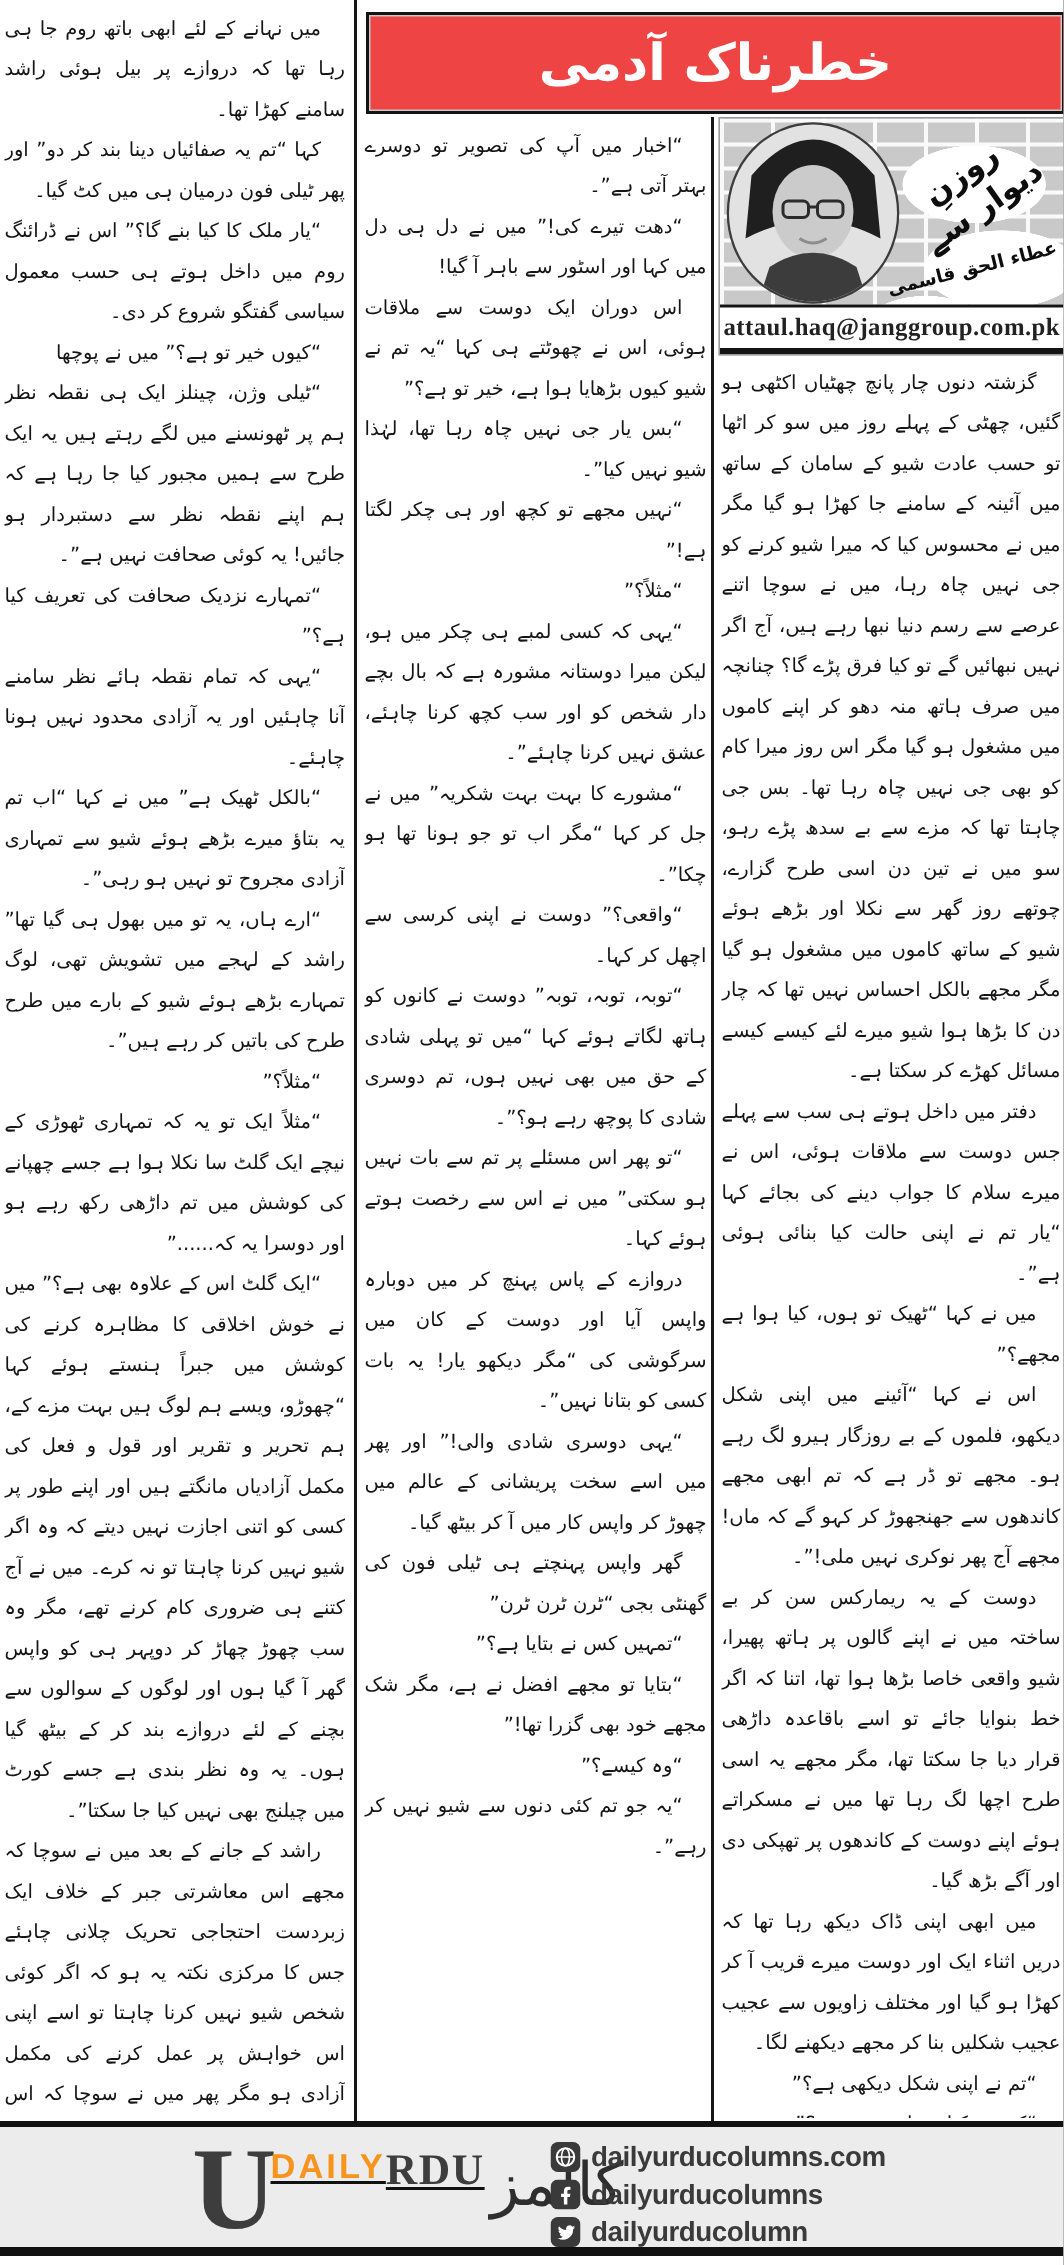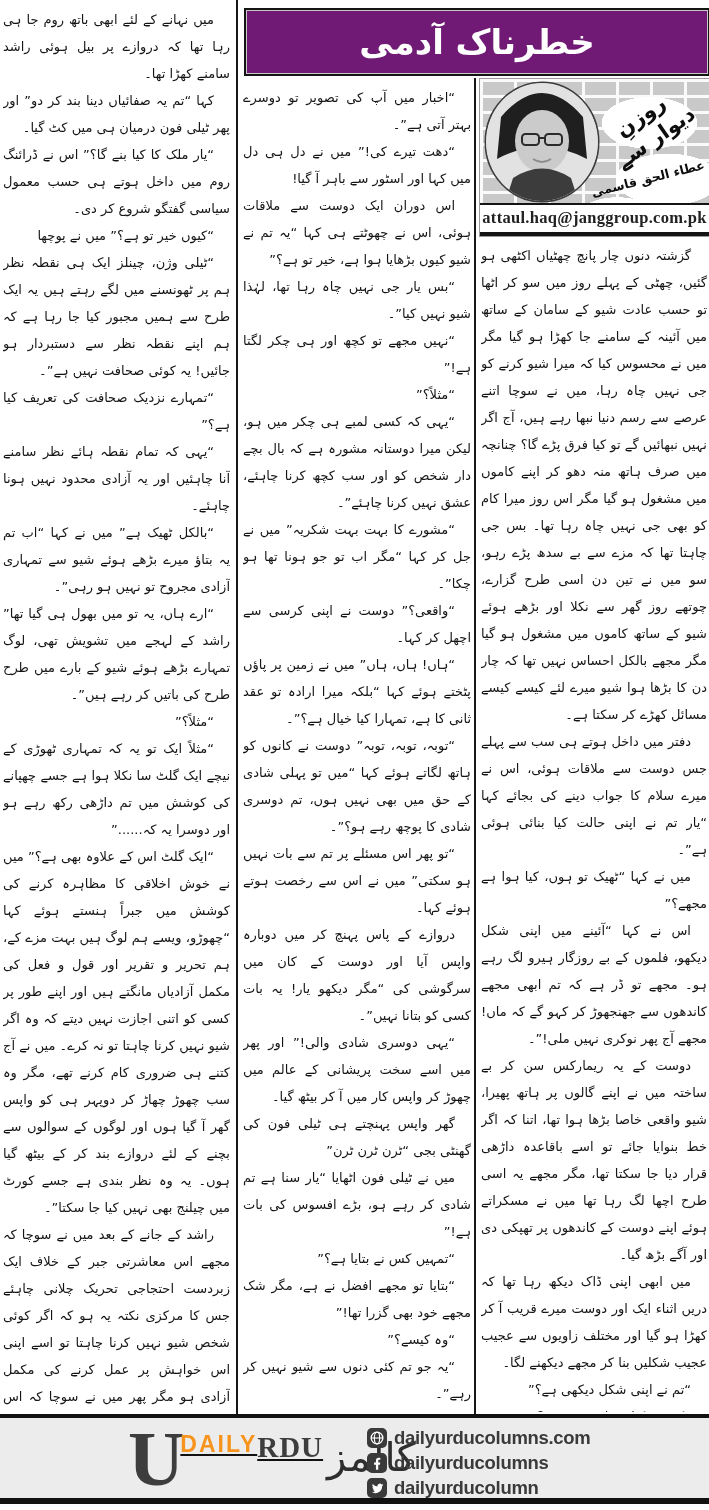--- a/index.html
+++ b/index.html
@@ -16,21 +16,21 @@
   .col p{margin:0;text-indent:16px;}
   .col-left{left:3px;top:6px;width:227px;height:1402px;}
   .col-mid{left:243px;top:84px;width:228px;height:1328px;}
   .col-right{left:481px;top:242px;width:226px;height:1170px;}
   .divider{position:absolute;width:2px;background:#161616;}
   .divider-1{left:236px;top:0;height:1414px;}
   .divider-2{left:474px;top:78px;height:1336px;}
   
   .banner{
     position:absolute;left:244px;top:8px;width:462px;height:64px;
-    background:#701a75;border:2px solid #141414;
+    background:#ef4444;border:2px solid #141414;
     box-shadow:inset 0 0 0 1px #c9c9c9;
     display:flex;align-items:center;justify-content:center;
   }
   .banner span{color:#fff;font-size:34px;font-weight:bold;direction:rtl;}
   
   .author-box{
     position:absolute;left:479px;top:78px;width:229px;height:157px;
     border:1px solid #9a9a9a;
     background-color:#c9c9c9;
     background-image:
@@ -130,27 +130,25 @@
   <div class="col col-mid">
       <p>“اخبار میں آپ کی تصویر تو دوسرے بہتر آتی ہے”۔</p>
       <p>“دھت تیرے کی!” میں نے دل ہی دل میں کہا اور اسٹور سے باہر آ گیا!</p>
       <p>اس دوران ایک دوست سے ملاقات ہوئی، اس نے چھوٹتے ہی کہا “یہ تم نے شیو کیوں بڑھایا ہوا ہے، خیر تو ہے؟”</p>
       <p>“بس یار جی نہیں چاہ رہا تھا، لہٰذا شیو نہیں کیا”۔</p>
       <p>“نہیں مجھے تو کچھ اور ہی چکر لگتا ہے!”</p>
       <p>“مثلاً؟”</p>
       <p>“یہی کہ کسی لمبے ہی چکر میں ہو، لیکن میرا دوستانہ مشورہ ہے کہ بال بچے دار شخص کو اور سب کچھ کرنا چاہئے، عشق نہیں کرنا چاہئے”۔</p>
       <p>“مشورے کا بہت بہت شکریہ” میں نے جل کر کہا “مگر اب تو جو ہونا تھا ہو چکا”۔</p>
       <p>“واقعی؟” دوست نے اپنی کرسی سے اچھل کر کہا۔</p>
-      <p>“ہاں! ہاں، ہاں” میں نے زمین پر پاؤں پٹختے ہوئے کہا “بلکہ میرا ارادہ تو عقد ثانی کا ہے، تمہارا کیا خیال ہے؟”۔</p>
       <p>“توبہ، توبہ، توبہ” دوست نے کانوں کو ہاتھ لگاتے ہوئے کہا “میں تو پہلی شادی کے حق میں بھی نہیں ہوں، تم دوسری شادی کا پوچھ رہے ہو؟”۔</p>
       <p>“تو پھر اس مسئلے پر تم سے بات نہیں ہو سکتی” میں نے اس سے رخصت ہوتے ہوئے کہا۔</p>
       <p>دروازے کے پاس پہنچ کر میں دوبارہ واپس آیا اور دوست کے کان میں سرگوشی کی “مگر دیکھو یار! یہ بات کسی کو بتانا نہیں”۔</p>
       <p>“یہی دوسری شادی والی!” اور پھر میں اسے سخت پریشانی کے عالم میں چھوڑ کر واپس کار میں آ کر بیٹھ گیا۔</p>
       <p>گھر واپس پہنچتے ہی ٹیلی فون کی گھنٹی بجی “ٹرن ٹرن ٹرن”</p>
-      <p>میں نے ٹیلی فون اٹھایا “یار سنا ہے تم شادی کر رہے ہو، بڑے افسوس کی بات ہے!”</p>
       <p>“تمہیں کس نے بتایا ہے؟”</p>
       <p>“بتایا تو مجھے افضل نے ہے، مگر شک مجھے خود بھی گزرا تھا!”</p>
       <p>“وہ کیسے؟”</p>
       <p>“یہ جو تم کئی دنوں سے شیو نہیں کر رہے”۔</p>
     </div>
   <div class="col col-left">
       <p>میں نہانے کے لئے ابھی باتھ روم جا ہی رہا تھا کہ دروازے پر بیل ہوئی راشد سامنے کھڑا تھا۔</p>
       <p>کہا “تم یہ صفائیاں دینا بند کر دو” اور پھر ٹیلی فون درمیان ہی میں کٹ گیا۔</p>
       <p>“یار ملک کا کیا بنے گا؟” اس نے ڈرائنگ روم میں داخل ہوتے ہی حسب معمول سیاسی گفتگو شروع کر دی۔</p>
       <p>“کیوں خیر تو ہے؟” میں نے پوچھا</p>

